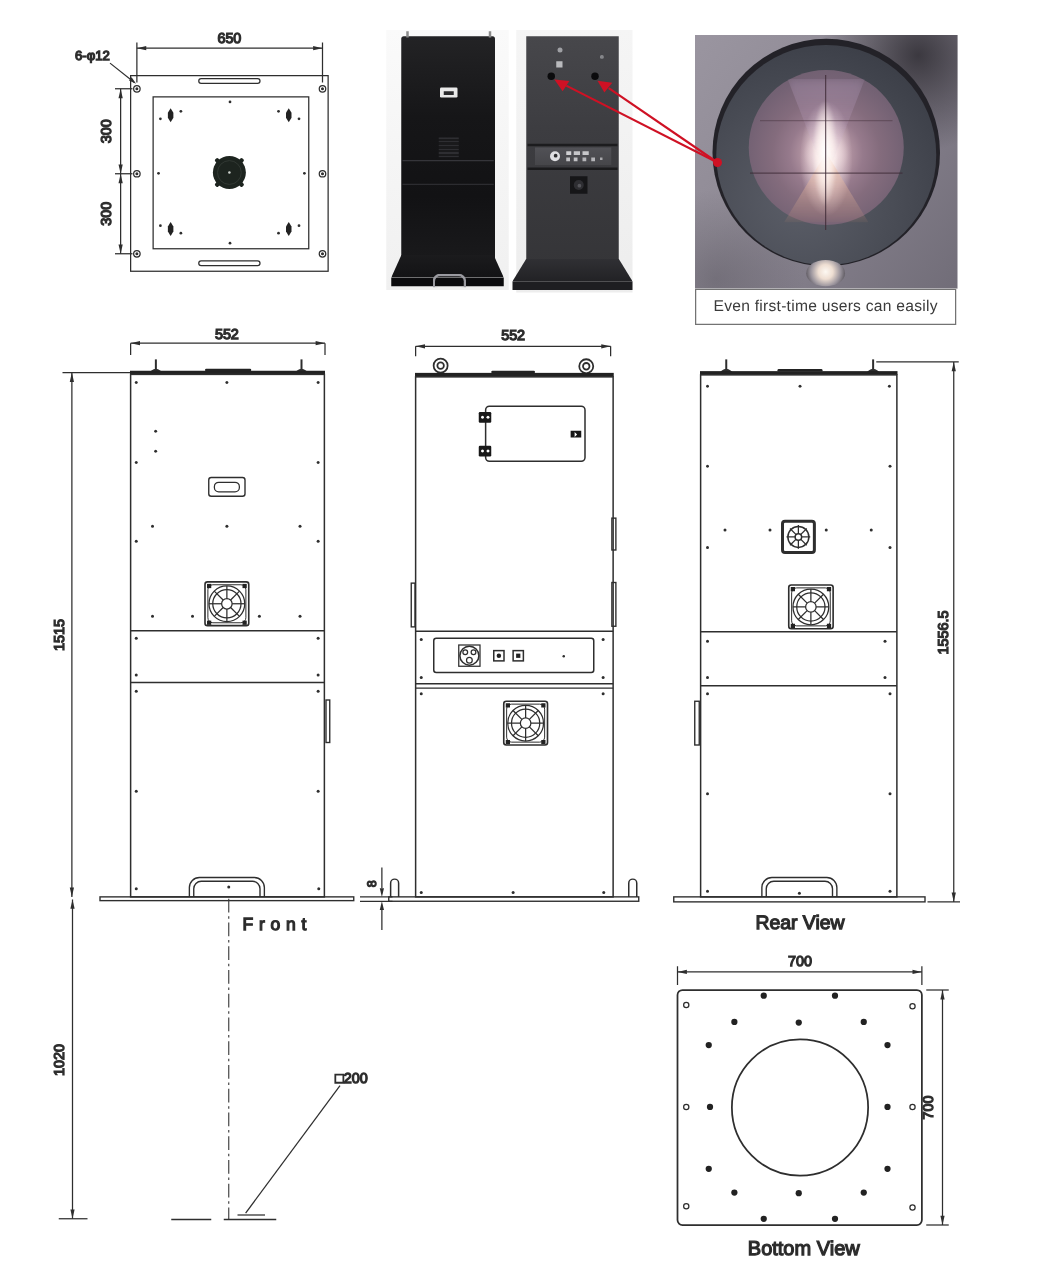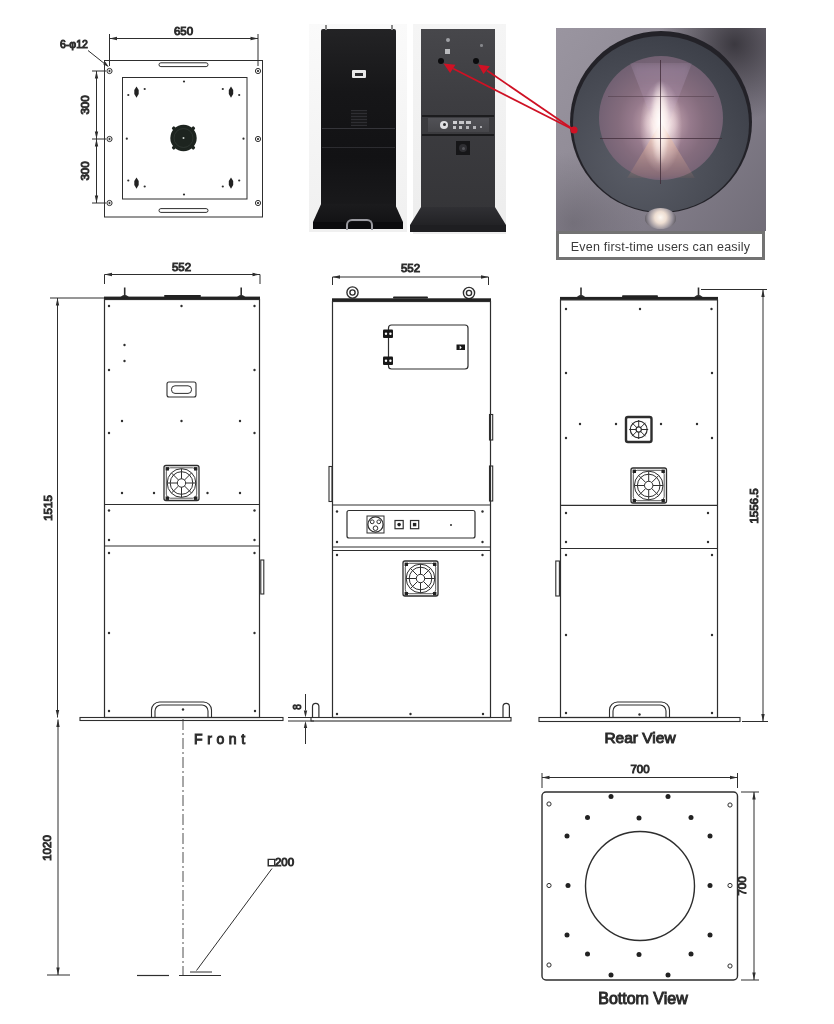--- a/index.html
+++ b/index.html
@@ -102,21 +102,21 @@
 <div class="abs" style="left:660px;top:60px;width:1px;height:124px;background:rgba(60,40,52,.75);"></div>
 
 <div class="abs" style="left:600px;top:138px;width:122px;height:1px;background:rgba(60,40,52,.7);"></div>
 
 <div class="abs" style="left:608px;top:96px;width:106px;height:1px;background:rgba(70,52,62,.45);"></div>
 
 <div class="abs" style="left:645px;top:208px;width:31px;height:21px;border-radius:50%;background:radial-gradient(circle at 50% 45%, #fdf8f2 0%, #eeded2 30%, #97919a 62%, #565259 85%);"></div>
 
 <div class="abs" style="left:556px;top:231px;width:210px;height:4px;background:#fff;"></div>
 
-<div class="abs" style="left:556px;top:231px;width:209px;height:29px;background:#fff;border:3px solid #737373;box-sizing:border-box;line-height:27px;text-align:center;font-size:12.5px;color:#3b3b3b;letter-spacing:.2px;">Even first-time users can easily</div>
+<div class="abs" style="left:556px;top:231px;width:209px;height:29px;background:#fff;border:1px solid #737373;box-sizing:border-box;line-height:27px;text-align:center;font-size:12.5px;color:#3b3b3b;letter-spacing:.2px;">Even first-time users can easily</div>
 
 <svg width="834" height="1024" viewBox="0 0 834 1024">
 <g fill="none" stroke="#2e2e2e" stroke-width="1">
 
 <rect x="104.5" y="60.5" width="158" height="156.5"></rect>
 
 <rect x="159" y="62.8" width="49" height="3.8" rx="1.9"></rect>
 
 <rect x="159" y="208.6" width="49" height="3.8" rx="1.9"></rect>
 

